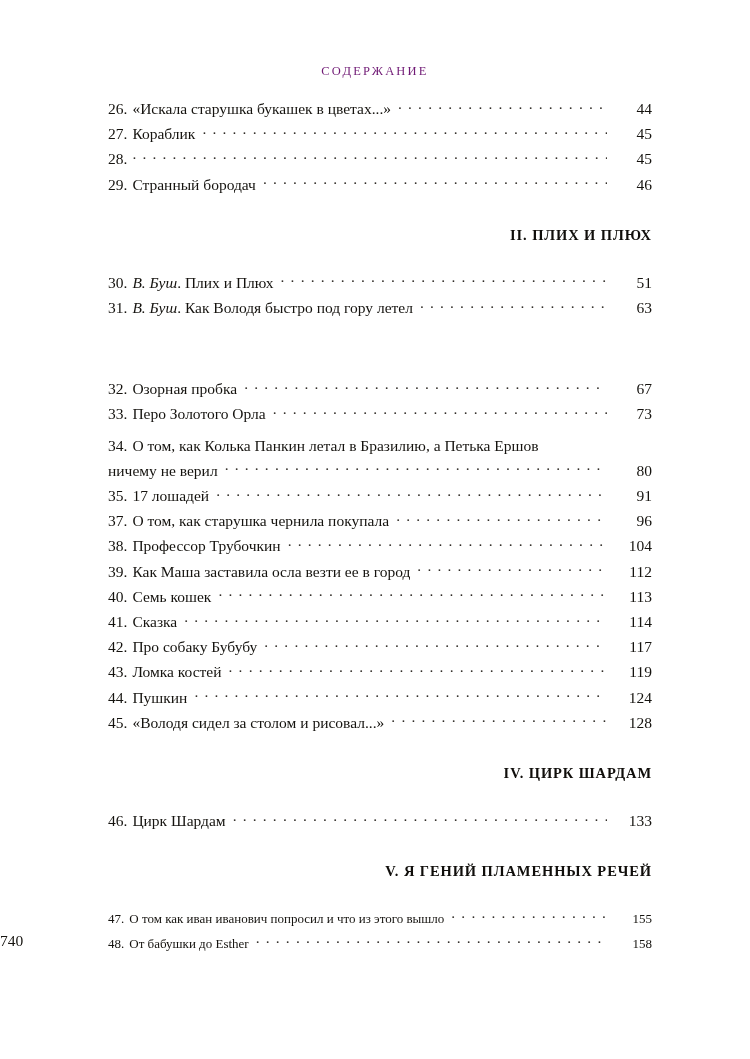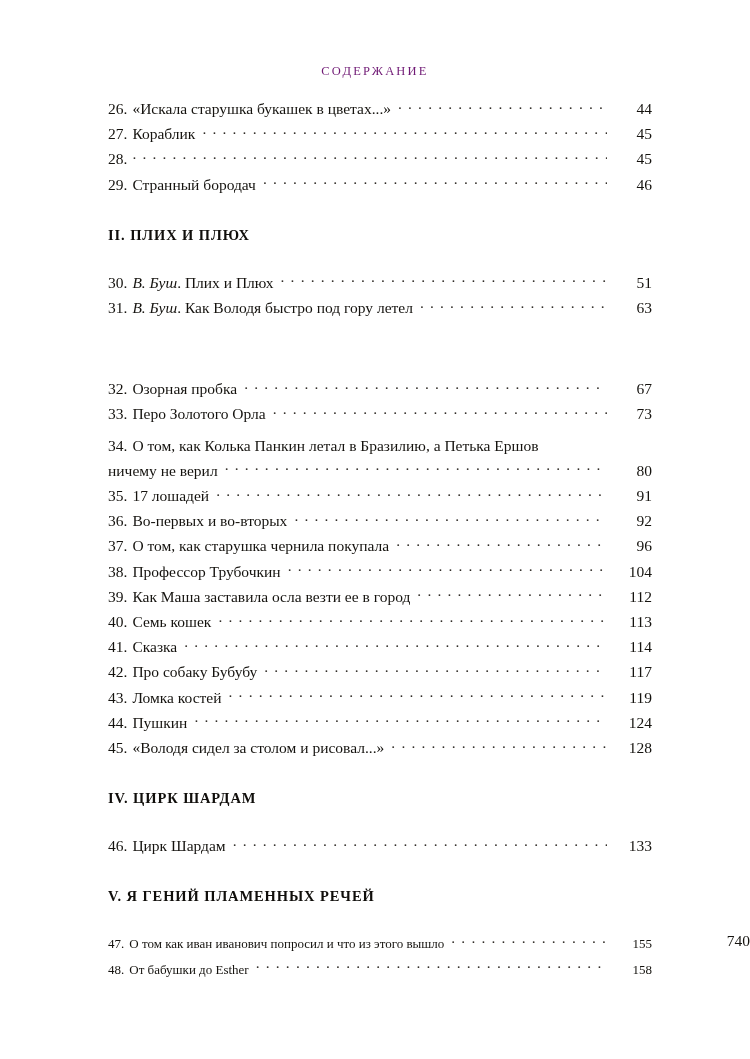--- a/index.html
+++ b/index.html
@@ -37,21 +37,21 @@
   
   .toc {
     position: absolute;
     top: 96px;
     left: 108px;
     width: 544px;
   }
 
   
   .section-heading {
-    text-align: left;
+    text-align: right;
     font-weight: bold;
     font-size: 14.5px;
     letter-spacing: 0.9px;
     color: #100e0b;
     text-transform: uppercase;
   }
 
   .sec-gap-before { height: 30px; }
   .sec-gap-after  { height: 26px; }
 
@@ -111,21 +111,21 @@
     white-space: nowrap;
     margin-top: 6px;
   }
 
   
   .folio {
     position: absolute;
     top: 932px;
     left: 0;
     width: 750px;
-    text-align: right;
+    text-align: left;
     font-size: 15.5px;
     color: #15130f;
   }
 </style>
 </head>
 <body>
 
 <div class="page">
 
   <div class="running-head">СОДЕРЖАНИЕ</div>
@@ -189,26 +189,20 @@
         <span class="entry-leader"></span>
         <span class="entry-page">80</span>
       </div>
       <div class="entry">
         <span class="entry-num">35.</span>
         <span class="entry-title">17 лошадей</span>
         <span class="entry-leader"></span>
         <span class="entry-page">91</span>
       </div>
       <div class="entry">
-        <span class="entry-num">36.</span>
-        <span class="entry-title">Во-первых и во-вторых</span>
-        <span class="entry-leader"></span>
-        <span class="entry-page">92</span>
-      </div>
-      <div class="entry">
         <span class="entry-num">37.</span>
         <span class="entry-title">О том, как старушка чернила покупала</span>
         <span class="entry-leader"></span>
         <span class="entry-page">96</span>
       </div>
       <div class="entry">
         <span class="entry-num">38.</span>
         <span class="entry-title">Профессор Трубочкин</span>
         <span class="entry-leader"></span>
         <span class="entry-page">104</span>

